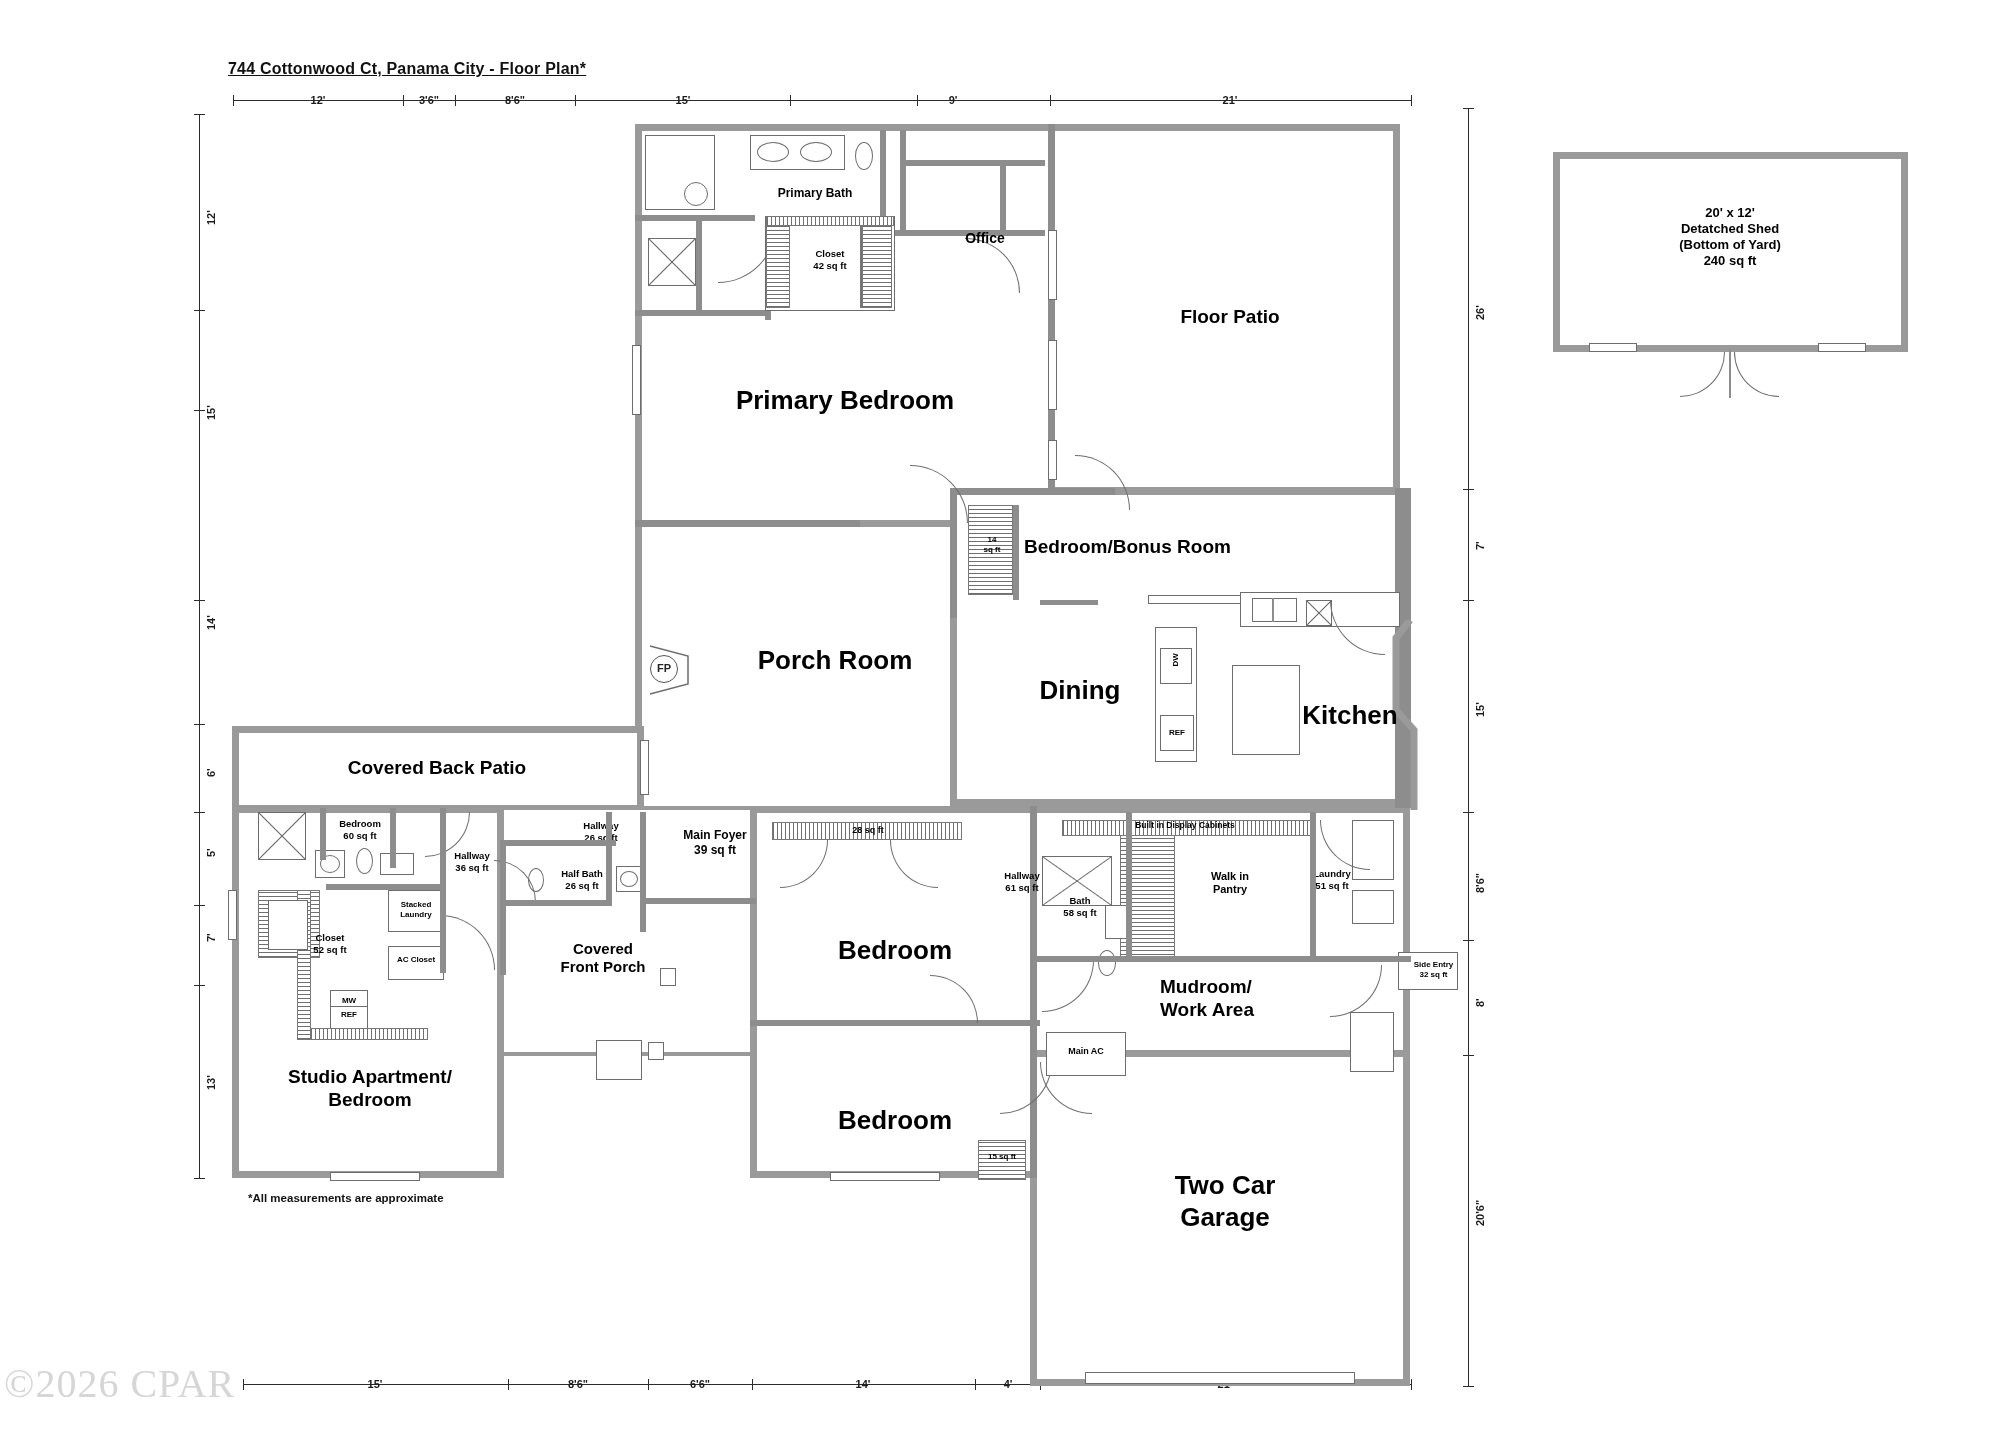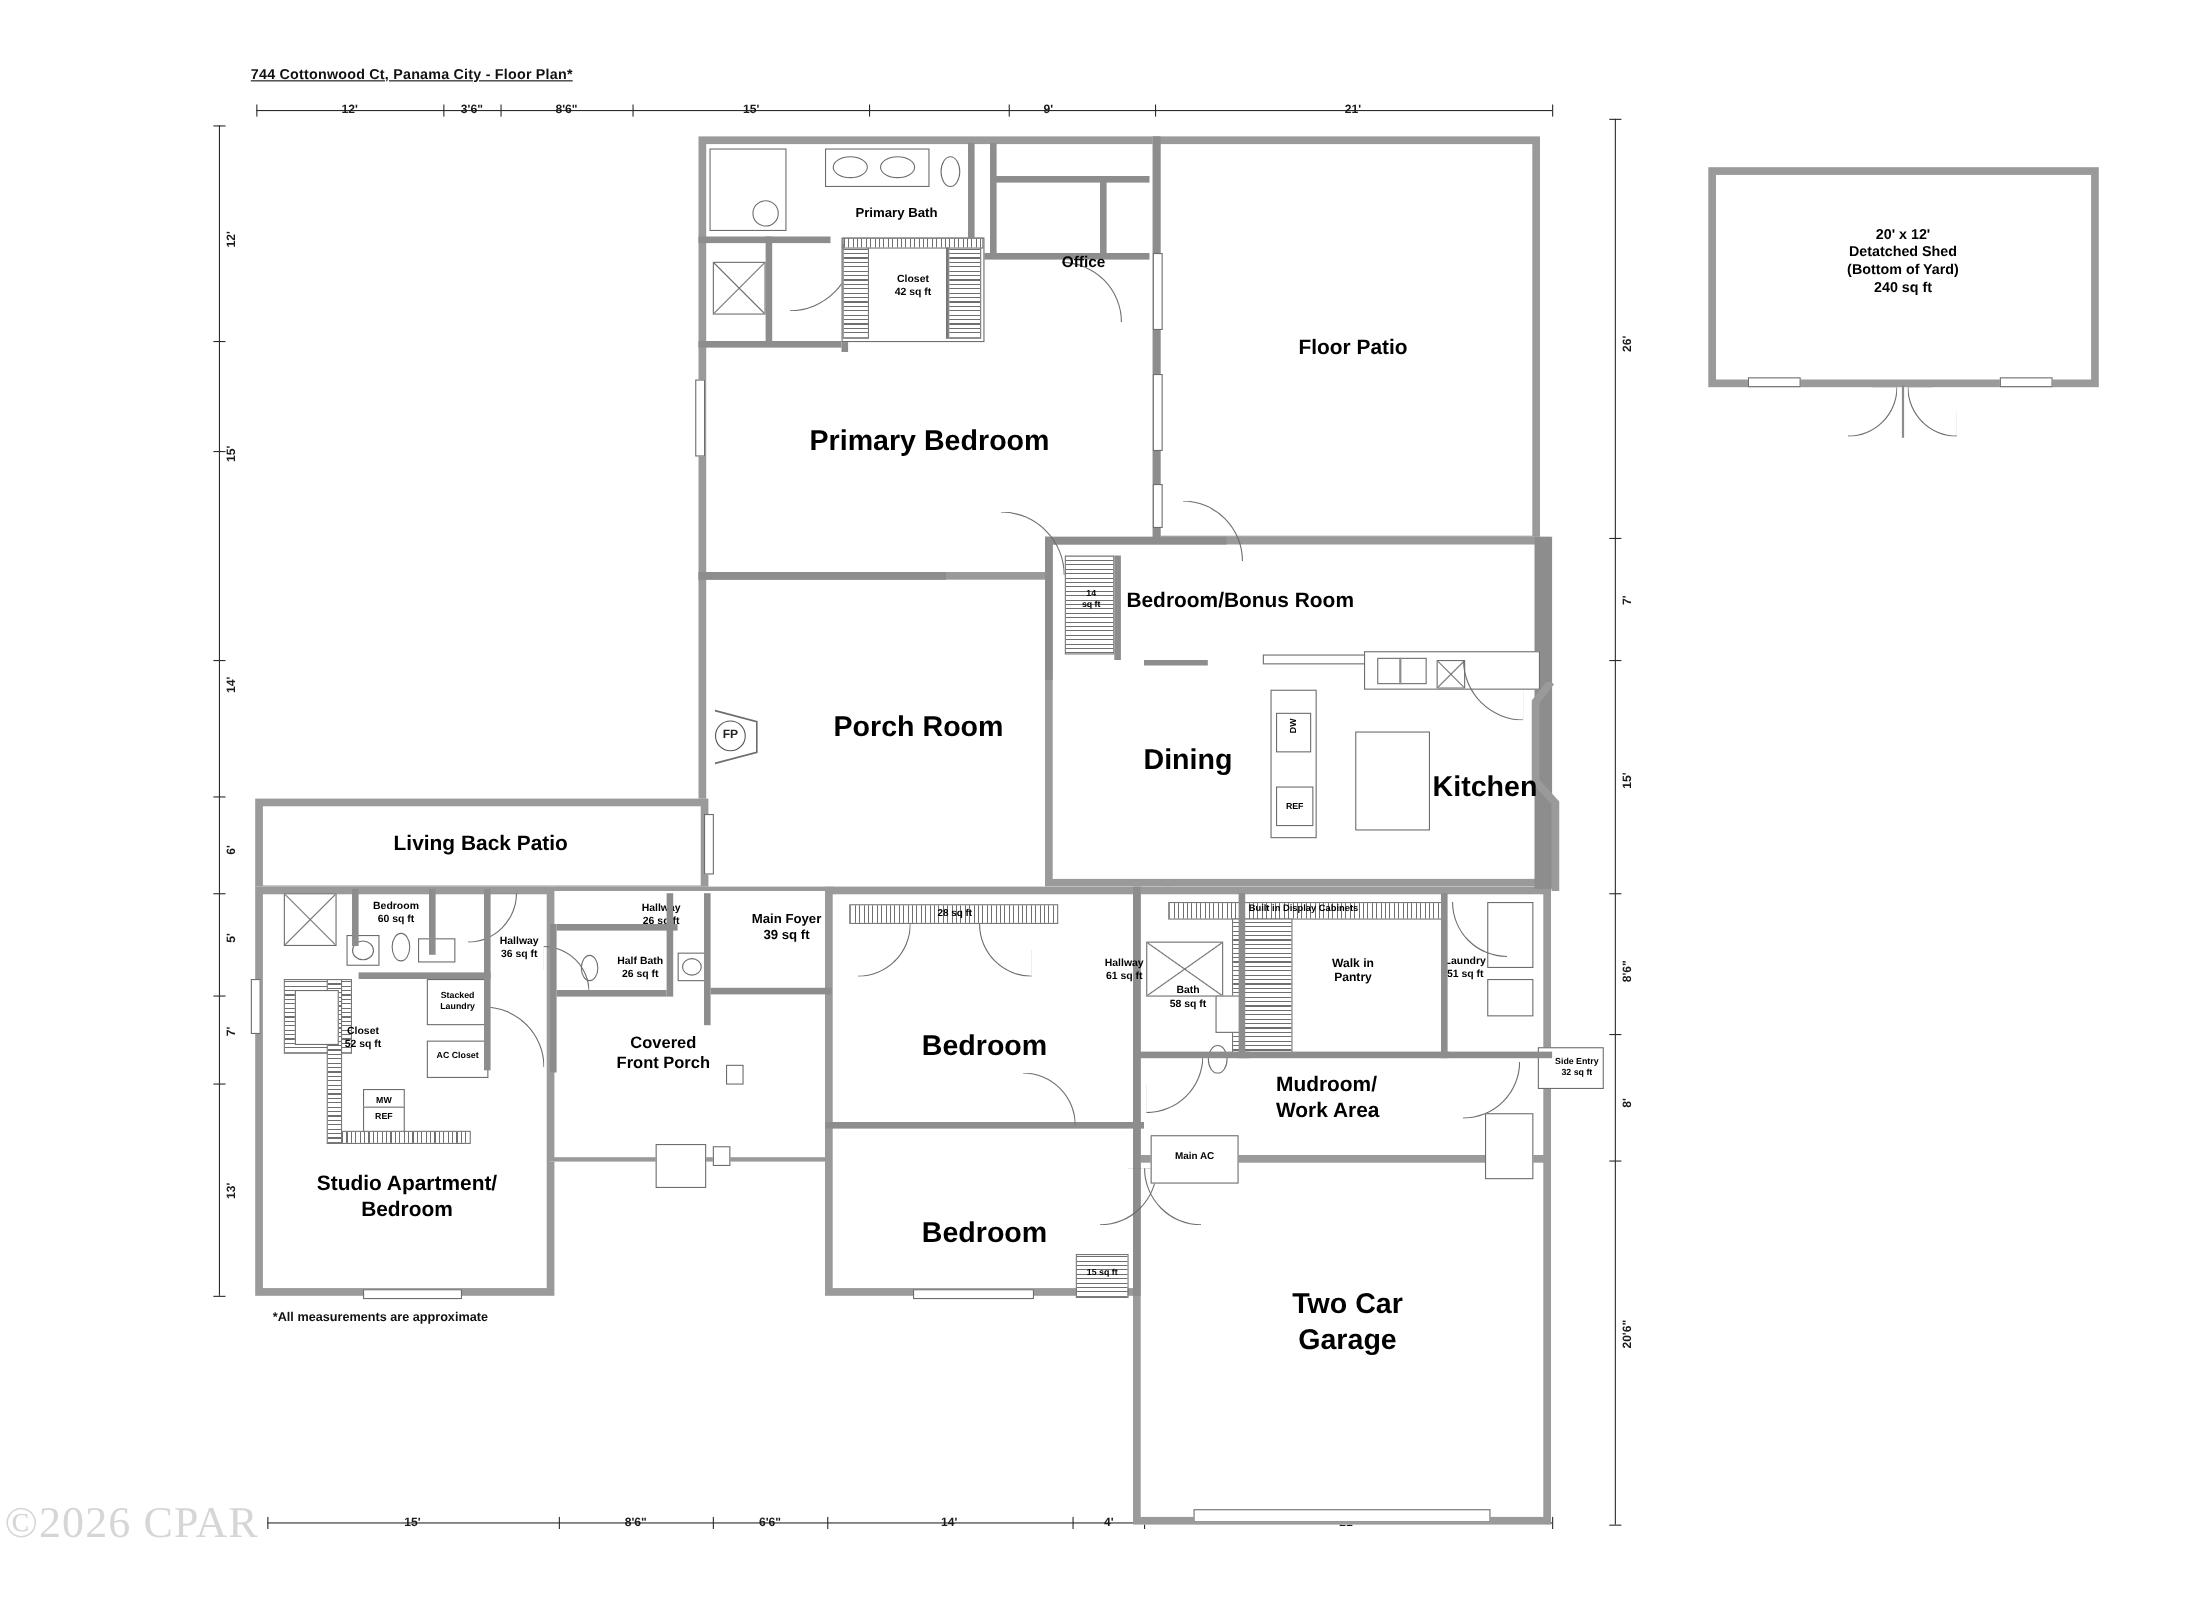--- a/index.html
+++ b/index.html
@@ -42,21 +42,21 @@
     line-height: 1.22;
   }
   .lbl.big { font-size: 26px; }
   .lbl.mid { font-size: 19px; }
   .lbl.sm  { font-size: 12px; text-align:center; font-weight:bold;}
   .lbl.xs  { font-size: 9.5px; text-align:center; font-weight:bold;}
 
   
   .title {
     position: absolute;
-    font-size: 13px;
+    font-size: 16px;
     font-weight: bold;
     letter-spacing: .2px;
     text-decoration: underline;
     color: #111;
   }
   .note {
     position: absolute;
     font-size: 11.5px;
     font-weight: bold;
     color: #111;
@@ -345,21 +345,21 @@
   <div class="box-out" style="left:1155px; top:627px; width:42px; height:135px;"></div>
   <div class="box-out" style="left:1160px; top:648px; width:32px; height:36px;"></div>
   <div class="lbl xs" style="left:1158px; top:655px; width:36px; font-size:8px; transform:rotate(-90deg);">DW</div>
   <div class="box-out" style="left:1160px; top:715px; width:34px; height:36px;"></div>
   <div class="lbl xs" style="left:1160px; top:728px; width:34px; font-size:8px;">REF</div>
   <div class="box-out" style="left:1232px; top:665px; width:68px; height:90px;"></div>
   <div class="doorarc arc-bl" style="left:1330px; top:600px; width:55px; height:55px;"></div>
 
   <div class="wall" style="left:1040px; top:600px; width:58px; height:5px;"></div>
 
-  <div class="lbl mid" style="left:262px; top:756px; width:350px; text-align:center;">Living Back Patio</div>
+  <div class="lbl mid" style="left:262px; top:756px; width:350px; text-align:center;">Covered Back Patio</div>
   <div class="box-out" style="left:640px; top:740px; width:9px; height:55px;"></div>
 
   <div class="xbox" style="left:258px; top:812px; width:48px; height:48px;"></div>
   <div class="lbl xs" style="left:320px; top:818px; width:80px;">Bedroom
 60 sq ft</div>
   <div class="box-out" style="left:315px; top:850px; width:30px; height:28px;"></div>
   <div class="oval" style="left:320px; top:855px; width:20px; height:18px;"></div>
   <div class="oval" style="left:356px; top:848px; width:17px; height:26px;"></div>
   <div class="box-out" style="left:380px; top:853px; width:34px; height:22px;"></div>
   <div class="lbl xs" style="left:443px; top:850px; width:58px;">Hallway

